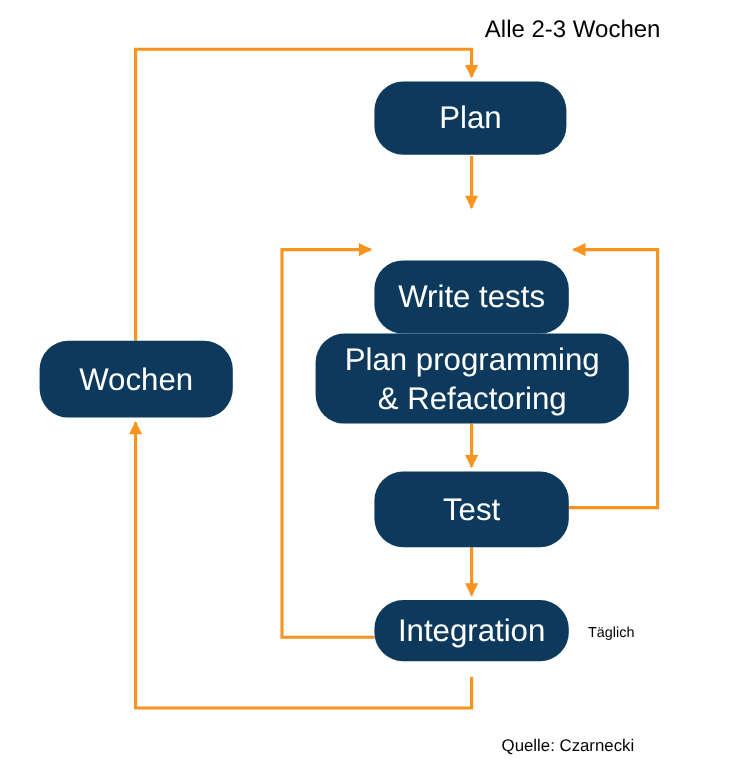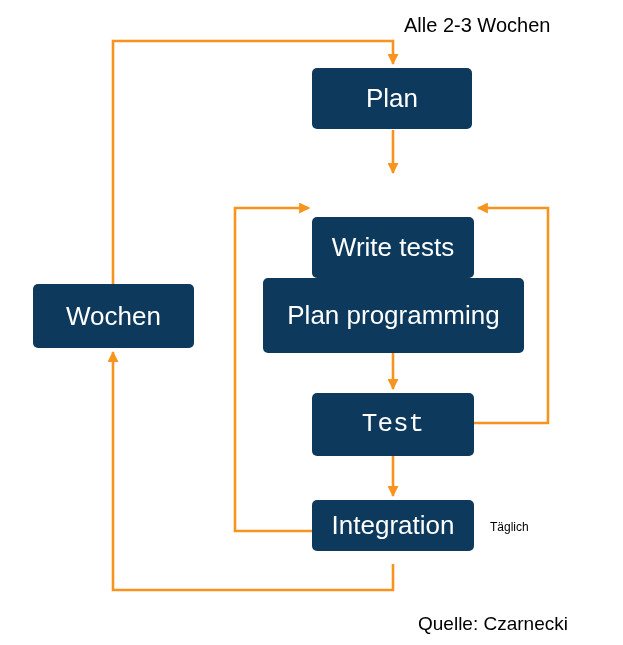--- a/index.html
+++ b/index.html
@@ -18,44 +18,44 @@
   .connectors {
     position: absolute;
     left: 0;
     top: 0;
     width: 623px;
     height: 645px;
   }
   .node {
     position: absolute;
     background: #0d3a5c;
-    border-radius: 5px;
+    border-radius: 24px;
     color: #ffffff;
     font-size: 26px;
     line-height: 1.25;
     display: flex;
     flex-direction: column;
     align-items: center;
     justify-content: center;
     text-align: right;
   }
   .node-plan        { left: 312px; top:  68px; width: 160px; height: 61px; }
   .node-write-tests { left: 312px; top: 177px; width: 162px; height: 61px; margin-top: 40px; }
   .node-pair        { left: 263px; top: 278px; width: 261px; height: 75px; }
-  .node-test        { left: 312px; top: 393px; width: 162px; height: 63px; font-family: Liberation Mono, monospace; }
+  .node-test        { left: 312px; top: 393px; width: 162px; height: 63px; }
   .node-integration { left: 312px; top: 500px; width: 162px; height: 51px; }
   .node-release     { left:  33px; top: 284px; width: 161px; height: 64px; }
   .annotation {
     position: absolute;
     color: #000000;
     white-space: nowrap;
   }
   .annotation-weeks  { left: 404px; top:  14px; font-size: 20px; }
   .annotation-daily  { left: 490px; top: 520px; font-size: 12px; }
-  .annotation-source { left: 418px; top: 613px; font-size: 19px; }
+  .annotation-source { left: 418px; top: 613px; font-size: 14px; }
 </style>
 </head>
 <body>
 
 <div class="stage">
 
   <svg class="connectors" viewBox="0 0 623 645" xmlns="http://www.w3.org/2000/svg">
     <defs>
       <marker id="arrow" viewBox="0 0 10 10" refX="9" refY="5" markerWidth="13" markerHeight="11" orient="auto" markerUnits="userSpaceOnUse">
         <path d="M0,0 L10,5 L0,10 z" fill="#f7941e"></path>
@@ -76,20 +76,21 @@
   <div class="node node-plan">
     <span>Plan</span>
   </div>
 
   <div class="node node-write-tests">
     <span>Write tests</span>
   </div>
 
   <div class="node node-pair">
     <span>Plan programming</span>
+    <span>&amp; Refactoring</span>
   </div>
 
   <div class="node node-test">
     <span>Test</span>
   </div>
 
   <div class="node node-integration">
     <span>Integration</span>
   </div>
 

